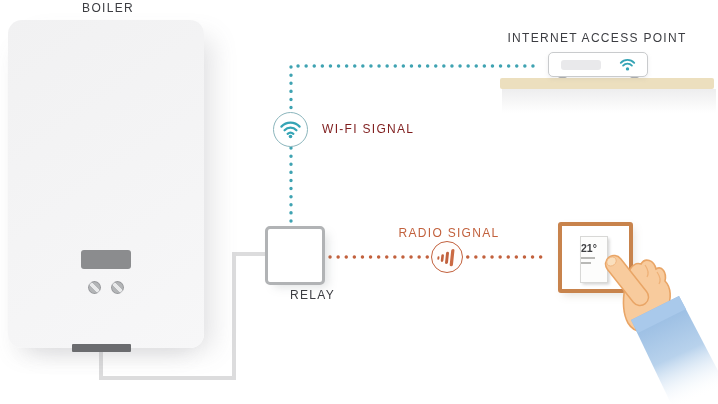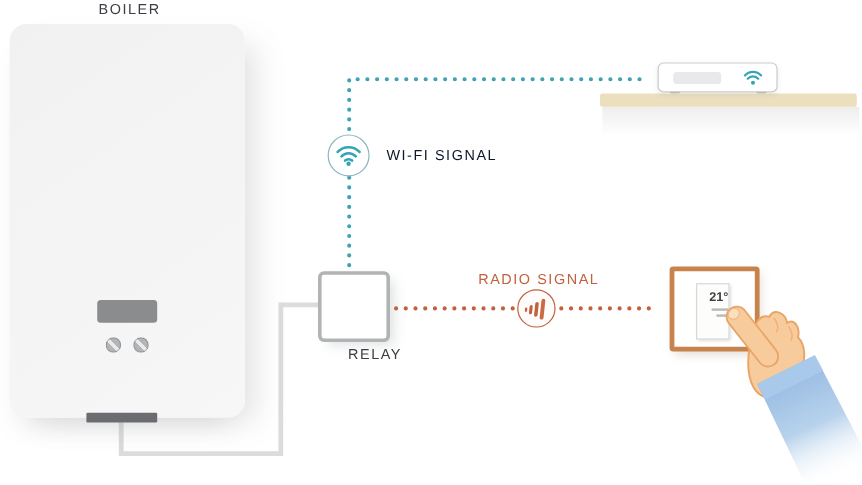--- a/index.html
+++ b/index.html
@@ -6,21 +6,21 @@
   #stage{
     position:relative;width:718px;height:404px;background:#ffffff;overflow:hidden;
     font-family:"Liberation Sans", sans-serif;
   }
   .layer{position:absolute;left:0;top:0;width:718px;height:404px;pointer-events:none;}
   .label{
     position:absolute;font-size:12px;font-weight:500;letter-spacing:1.3px;
     color:#3c3d42;white-space:nowrap;
   }
   .label.centered{transform:translateX(-50%);}
-  .label.teal{color:#0f172a;}
+  .label.teal{color:#7f1d1d;}
   .label.orange{color:#c2613d;}
 
   
   #boiler{
     position:absolute;left:8px;top:20px;width:196px;height:328px;border-radius:14px;
     background:linear-gradient(145deg,#f1f1f2,#f7f7f8);
     box-shadow:16px 10px 26px -8px rgba(110,110,120,.20), -4px 18px 22px -12px rgba(110,110,120,.14);
   }
   #boiler-display{
     position:absolute;left:73px;top:230px;width:50px;height:19px;background:#8b8c8e;border-radius:3px;
@@ -76,21 +76,21 @@
 
   
   #thermostat{
     position:absolute;left:558px;top:222px;width:75px;height:71px;box-sizing:border-box;
     border:4px solid #c8834c;border-radius:3px;background:#ffffff;
     box-shadow:3px 4px 8px -2px rgba(150,130,110,.25);
   }
   #thermo-display{
     position:absolute;left:18px;top:10px;width:26px;height:45px;background:#fdfdfc;
     border:1px solid #d8d8d6;box-shadow:1.5px 1.5px 3px rgba(0,0,0,.18);
-    display:flex;flex-direction:column;align-items:flex-end;
+    display:flex;flex-direction:column;align-items:flex-start;
   }
   #thermo-temp{font-size:10.5px;font-weight:bold;color:#3f4043;margin-top:5px;letter-spacing:0;}
   .eink-bar{background:#b9b9b6;height:2px;margin-top:3px;}
 </style>
 </head>
 <body>
 
 <div id="stage">
 
   <svg class="layer" viewBox="0 0 718 404">
@@ -140,20 +140,21 @@
   <div id="router">
     <div id="router-panel"></div>
     <svg id="router-wifi" width="17" height="14" viewBox="0 0 24 19">
       <g fill="none" stroke="#35a4b5" stroke-width="2.6" stroke-linecap="round">
         <path d="M2.5 6.5 A13 13 0 0 1 21.5 6.5"></path>
         <path d="M5.8 10.3 A8.5 8.5 0 0 1 18.2 10.3"></path>
       </g>
       <circle cx="12" cy="15" r="2.4" fill="#35a4b5"></circle>
     </svg>
   </div>
+  <div class="label centered" style="left:597px;top:31px;">INTERNET ACCESS POINT</div>
 
   <div id="thermostat">
     <div id="thermo-display">
       <div id="thermo-temp">21°</div>
       <div class="eink-bar" style="width:14px;"></div>
       <div class="eink-bar" style="width:10px;"></div>
     </div>
   </div>
 
   <svg class="layer" viewBox="0 0 718 404">

